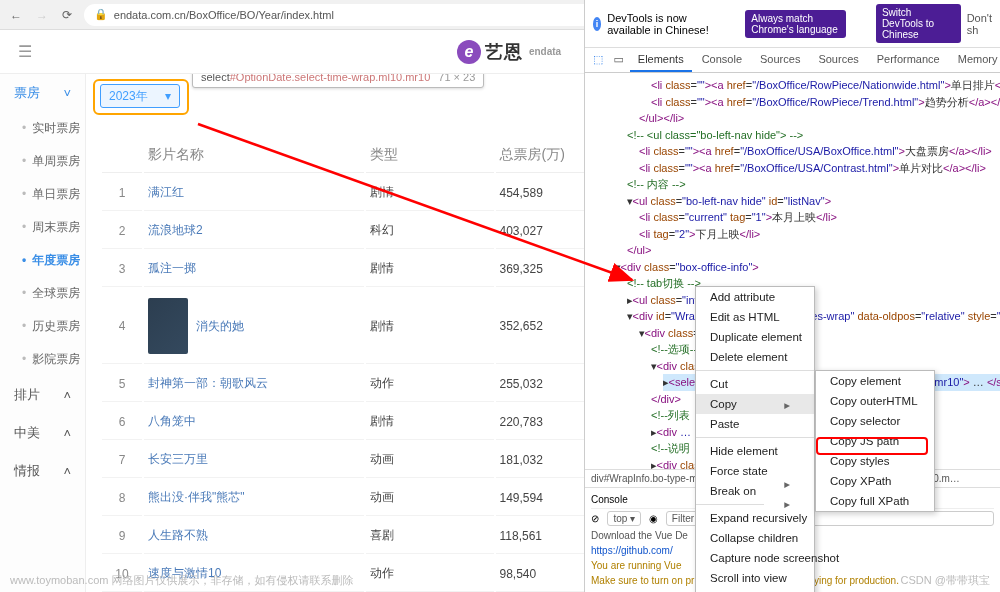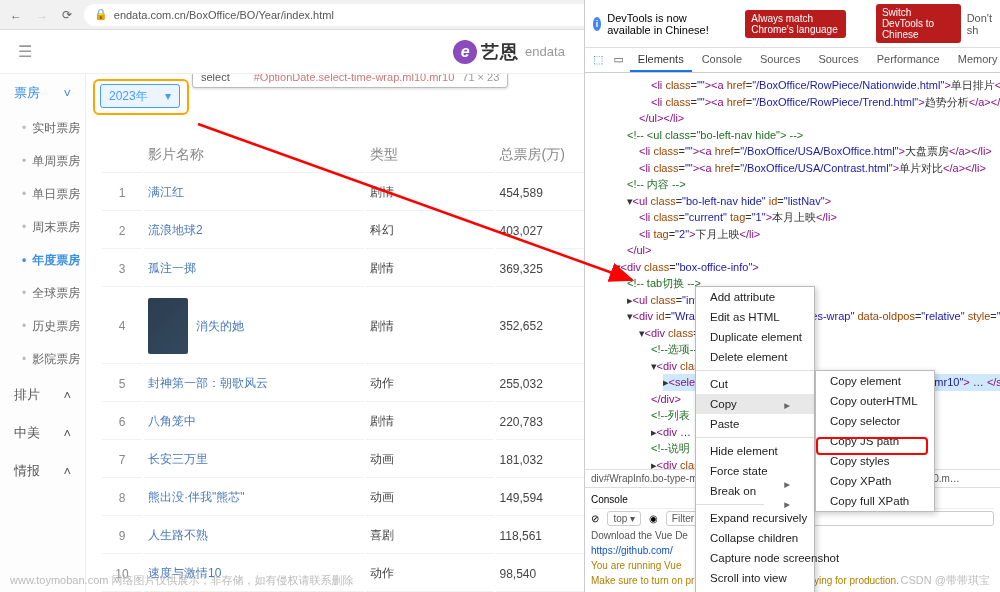--- a/index.html
+++ b/index.html
@@ -10,61 +10,61 @@
 .browser-bar .nav-icons { display: flex; gap: 14px; color: #666; }
 .browser-bar .url-area { flex: 1; display: flex; align-items: center; gap: 6px; background: #fff; height: 22px; border-radius: 11px; padding: 0 10px; color: #555; font-size: 11px; }
 .lock-icon { color: #666; }
 
 
 .page-header { height: 44px; display: flex; align-items: center; padding: 0 18px; border-bottom: 1px solid #eee; }
 .burger { width: 18px; color: #999; font-size: 16px; }
 .logo-area { display: flex; flex: 1; justify-content: center; align-items: center; gap: 4px; }
 .logo-e { width: 24px; height: 24px; border-radius: 50%; background: #8a4bbd; color: #fff; display: flex; align-items: center; justify-content: center; font-weight: bold; font-style: italic; font-size: 16px; }
 .logo-text { font-size: 18px; font-weight: bold; color: #333; letter-spacing: 1px; }
-.logo-sub { font-size: 13px; color: #999; margin-left: 2px; }
+.logo-sub { font-size: 10px; color: #999; margin-left: 2px; font-weight: bold; }
 
 
 .main { display: flex; height: calc(100% - 74px); position: relative; }
 
 
 .sidebar { width: 86px; border-right: 1px solid #eee; background: #fdfdfd; }
 .sidebar-group-title { font-size: 13px; padding: 10px 14px; color: #3a8ee6; display: flex; align-items: center; justify-content: space-between; cursor: pointer; }
 .sidebar-group-title.plain { color: #555; text-align: center; }
 .sidebar-item { padding: 8px 0 8px 22px; font-size: 12px; color: #666; cursor: pointer; }
 .sidebar-item.active { color: #3a8ee6; font-weight: bold; }
 .sidebar-item::before { content: "•"; color: #bbb; margin-right: 6px; }
 .sidebar-item.active::before { color: #3a8ee6; }
 
 
 .content { flex: 1; padding: 10px 14px; position: relative; overflow: hidden; }
 .year-select { width: 80px; height: 24px; border: 1px solid #409eff; border-radius: 3px; background: #ecf5ff; color: #409eff; font-size: 12px; display: flex; align-items: center; justify-content: space-between; padding: 0 8px; cursor: pointer; position: relative; }
 .yellow-ring { position: absolute; left: -8px; top: -6px; width: 96px; height: 36px; border: 2px solid #ffa500; border-radius: 6px; pointer-events: none; }
 .tooltip { position: absolute; left: 106px; top: -8px; background: #fff; border: 1px solid #bbb; border-radius: 3px; padding: 4px 8px; font-size: 11px; color: #555; box-shadow: 0 1px 3px rgba(0,0,0,.15); white-space: nowrap; }
-.tooltip .sel { color: #c77; padding-left: 24px; }
+.tooltip .sel { color: #c77; }
 .tooltip .dim { color: #999; margin-left: 8px; }
 
 .table { margin-top: 28px; width: 100%; }
 .table th { font-size: 14px; color: #888; text-align: left; padding: 8px 4px; font-weight: normal; border-bottom: 1px solid #eee; }
 .table td { padding: 9px 4px; font-size: 12px; color: #444; border-bottom: 1px solid #f2f2f2; }
 .table td.idx { width: 40px; color: #888; text-align: center; }
 .table td.name { width: 220px; }
 .table .poster-cell { display: flex; align-items: center; gap: 8px; }
 .poster { width: 40px; height: 56px; background: linear-gradient(135deg, #2c3e50, #34495e); border-radius: 2px; }
 .link { color: #4a7ab8; }
 
 
 .float-icons { position: absolute; right: 0; top: 340px; display: flex; flex-direction: column; gap: 10px; }
 .float-btn { width: 36px; height: 36px; border-radius: 50%; background: #6b4ec6; color: #fff; display: flex; align-items: center; justify-content: center; font-size: 14px; }
 .float-btn.plain { background: none; color: #666; border: 1px solid #ddd; border-radius: 6px; }
 
 
 .devtools { position: absolute; top: 0; right: 0; width: 416px; height: 100%; background: #fff; border-left: 1px solid #ccc; display: flex; flex-direction: column; font-size: 11px; font-family: Menlo, Consolas, monospace; }
 .dt-banner { background: #fff; padding: 4px 8px; display: flex; align-items: center; gap: 6px; border-bottom: 1px solid #ddd; font-family: Arial; }
 .dt-banner .info-i { width: 14px; height: 14px; border-radius: 50%; background: #4285f4; color: #fff; display: inline-flex; align-items: center; justify-content: center; font-size: 9px; font-weight: bold; }
-.dt-banner .btn { background: #b91c1c; color: #fff; padding: 3px 6px; border-radius: 3px; font-size: 10px; cursor: pointer; margin-left: 24px; }
+.dt-banner .btn { background: #4c1d95; color: #fff; padding: 3px 6px; border-radius: 3px; font-size: 10px; cursor: pointer; margin-left: 24px; }
 .dt-tabs { display: flex; border-bottom: 1px solid #ccc; padding: 0 4px; font-family: Arial; gap: 2px; }
 .dt-tab { padding: 5px 8px; color: #555; cursor: pointer; }
 .dt-tab.active { border-bottom: 2px solid #1a73e8; color: #333; }
 .dt-dom { flex: 1; overflow: hidden; padding: 4px 6px; line-height: 1.5; color: #333; white-space: nowrap; }
 .dt-dom .tag { color: #881280; }
 .dt-dom .attr-n { color: #994500; }
 .dt-dom .attr-v { color: #1a1aa6; }
 .dt-dom .cmt { color: #236e25; }
 .dt-dom .sel-line { background: #cfe8fc; display: inline-block; } .dt-dom .i2 { padding-left: 24px; } .dt-dom .i3 { padding-left: 36px; } .dt-dom .i4 { padding-left: 48px; } .dt-dom .i5 { padding-left: 60px; } .dt-dom .i6 { padding-left: 72px; }
 

